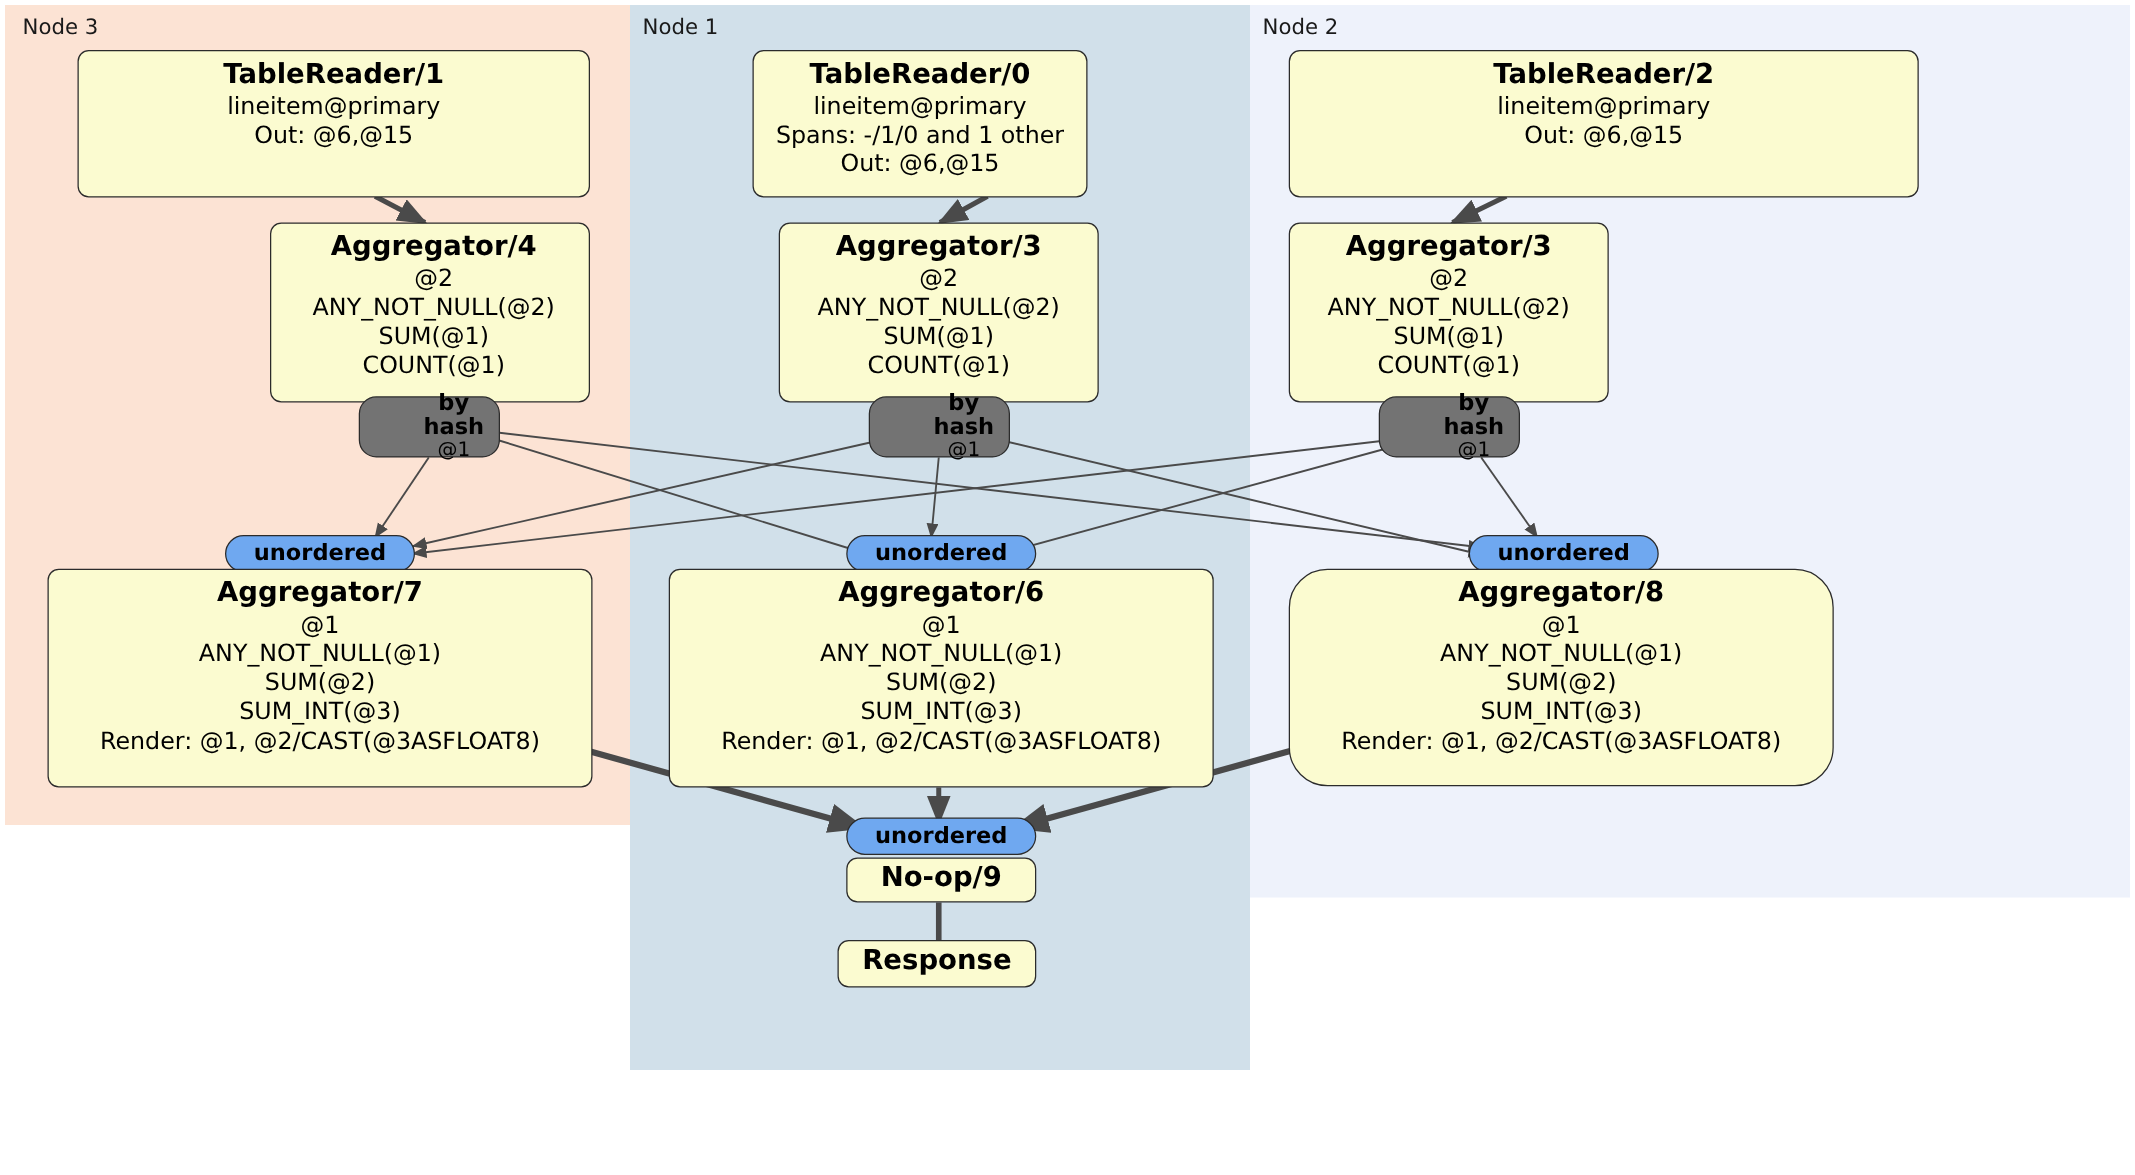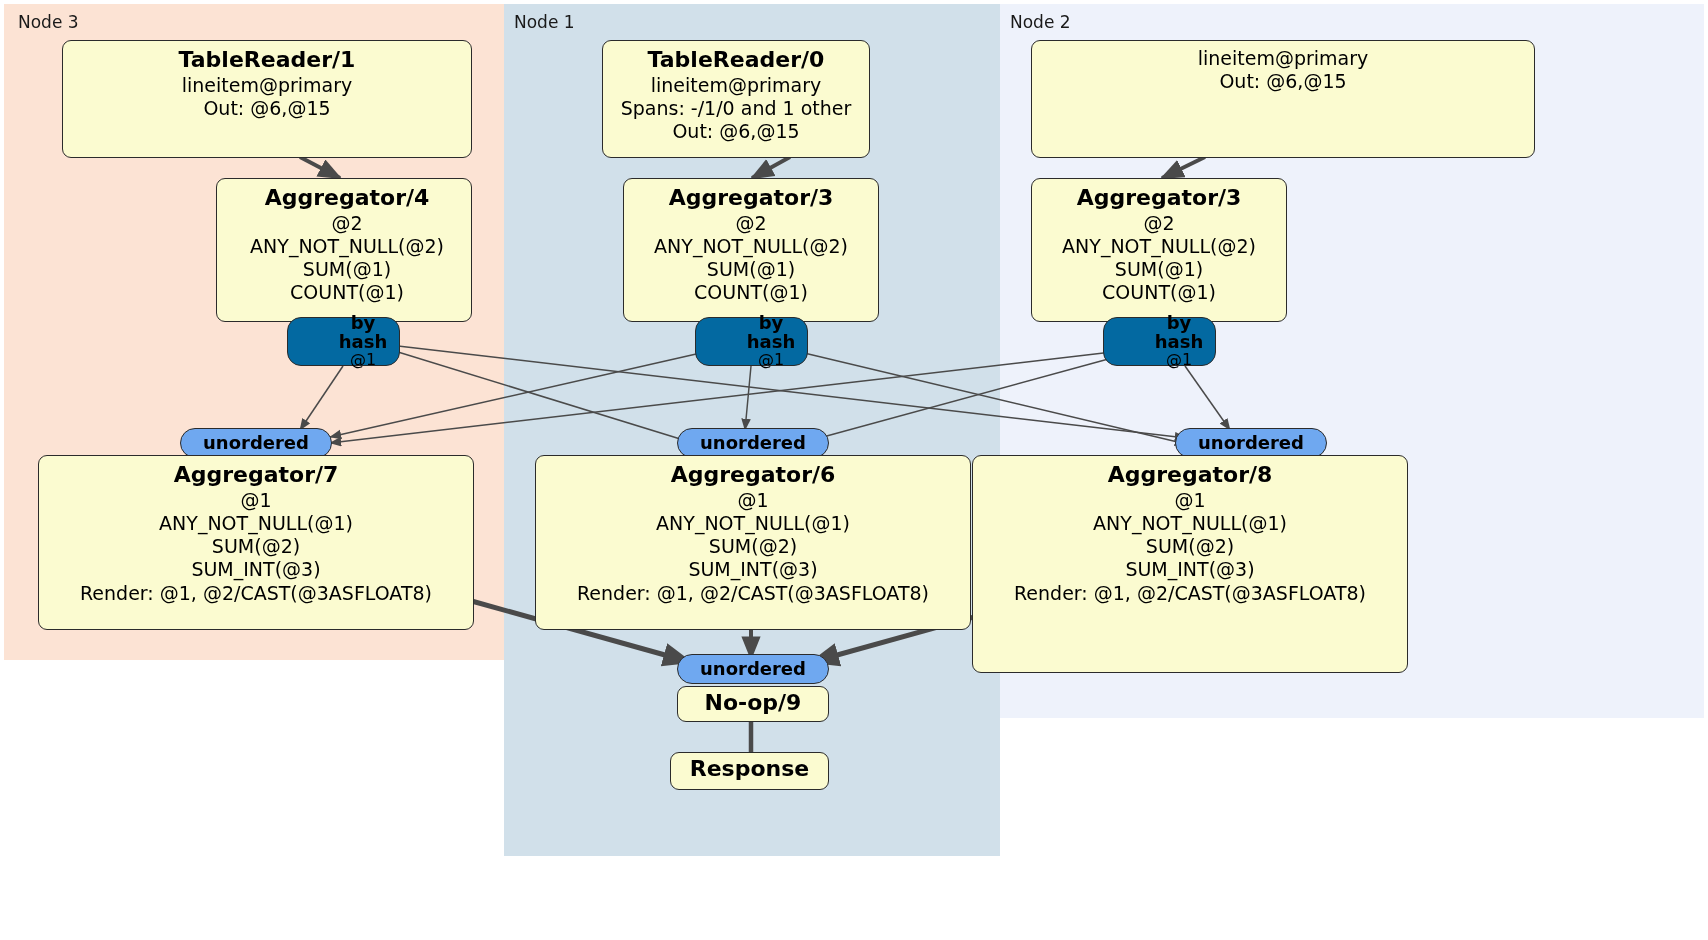--- a/index.html
+++ b/index.html
@@ -13,21 +13,21 @@
 
   .proc{position:absolute;box-sizing:border-box;background:#fbfbd0;
         border:1.6px solid #2b2b2b;border-radius:9px;text-align:center;
         padding:6px 10px 8px 10px;color:#000;}
   .proc .ttl{font-weight:bold;font-size:22px;line-height:1.22;white-space:nowrap;}
   .proc .ln{font-size:19px;line-height:1.22;white-space:nowrap;}
 
   .badge{position:absolute;box-sizing:border-box;border:1.4px solid #2b2b2b;
          border-radius:999px;text-align:center;color:#000;display:flex;
          flex-direction:column;align-items:center;justify-content:center;}
-  .badge.hash{background:#0369a1;border-radius:14px;padding-left:39px;}
+  .badge.hash{background:#737373;border-radius:14px;padding-left:39px;}
   .badge.hash .b1{font-weight:bold;font-size:18px;line-height:1.05;}
   .badge.hash .b2{font-size:16px;line-height:1.05;}
   .badge.unord{background:#6fa8f0;border-radius:999px;}
   .badge.unord .b1{font-weight:bold;font-size:18px;line-height:1;}
 
   svg#wires{position:absolute;left:0;top:0;width:1708px;height:940px;
             pointer-events:none;}
 </style>
 </head>
 <body>
@@ -82,20 +82,21 @@
   </div>
 
   <div class="proc" style="left:602px;top:40px;width:268px;height:118px;">
     <div class="ttl">TableReader/0</div>
     <div class="ln">lineitem@primary</div>
     <div class="ln">Spans: -/1/0 and 1 other</div>
     <div class="ln">Out: @6,@15</div>
   </div>
 
   <div class="proc" style="left:1031px;top:40px;width:504px;height:118px;">
+    <div class="ttl">TableReader/2</div>
     <div class="ln">lineitem@primary</div>
     <div class="ln">Out: @6,@15</div>
   </div>
 
   <div class="proc" style="left:216px;top:178px;width:256px;height:144px;padding-left:16px;">
     <div class="ttl">Aggregator/4</div>
     <div class="ln">@2</div>
     <div class="ln">ANY_NOT_NULL(@2)</div>
     <div class="ln">SUM(@1)</div>
     <div class="ln">COUNT(@1)</div>
@@ -151,21 +152,21 @@
 
   <div class="proc" style="left:535px;top:455px;width:436px;height:175px;">
     <div class="ttl">Aggregator/6</div>
     <div class="ln">@1</div>
     <div class="ln">ANY_NOT_NULL(@1)</div>
     <div class="ln">SUM(@2)</div>
     <div class="ln">SUM_INT(@3)</div>
     <div class="ln">Render: @1, @2/CAST(@3ASFLOAT8)</div>
   </div>
 
-  <div class="proc" style="left:972px;top:455px;width:436px;height:218px;">
+  <div class="proc" style="left:1031px;top:455px;width:436px;height:174px;border-radius:31px;">
     <div class="ttl">Aggregator/8</div>
     <div class="ln">@1</div>
     <div class="ln">ANY_NOT_NULL(@1)</div>
     <div class="ln">SUM(@2)</div>
     <div class="ln">SUM_INT(@3)</div>
     <div class="ln">Render: @1, @2/CAST(@3ASFLOAT8)</div>
   </div>
 
   <div class="badge unord" style="left:677px;top:654px;width:152px;height:30px;">
     <div class="b1">unordered</div>

